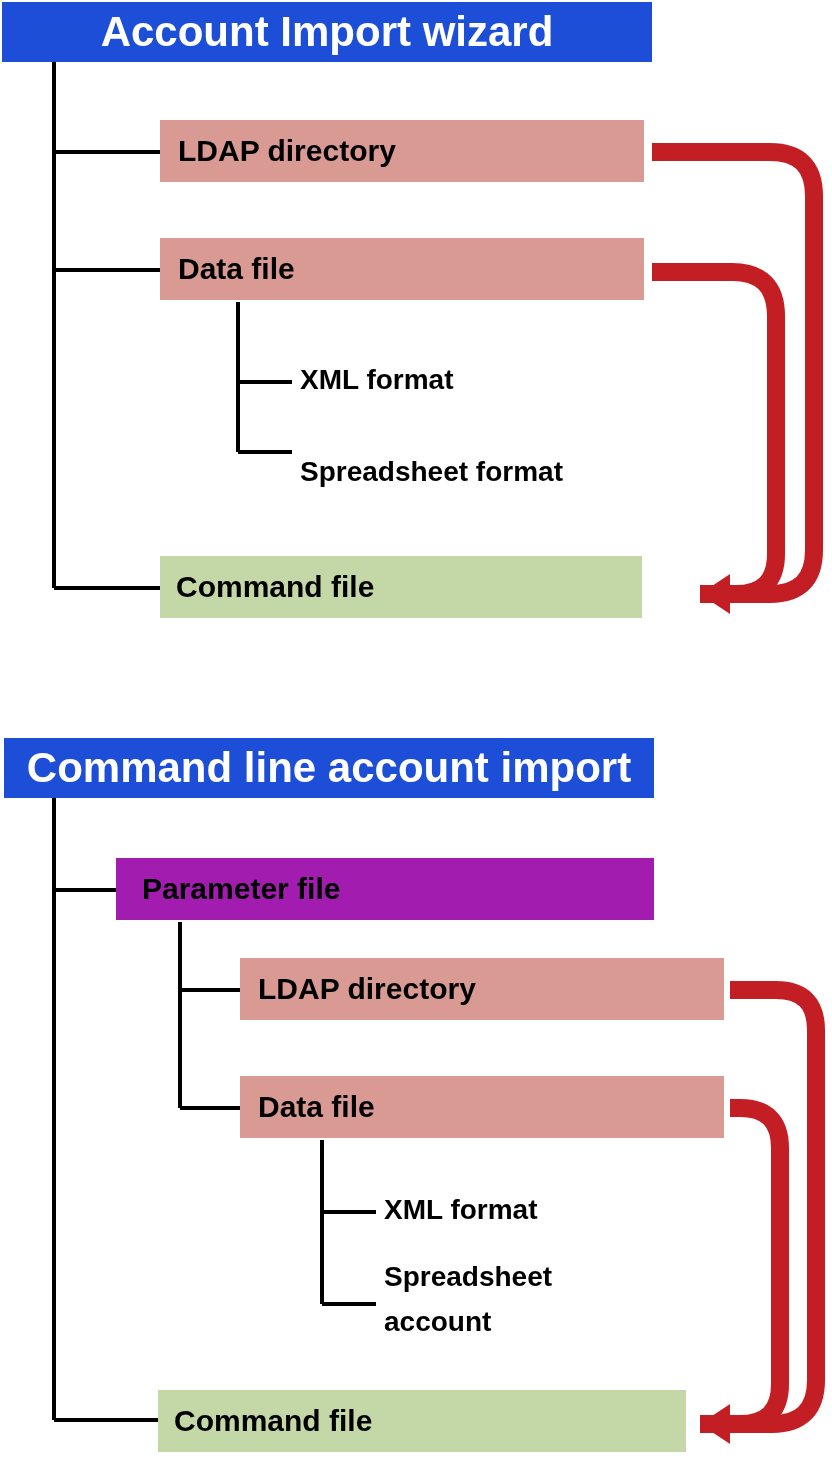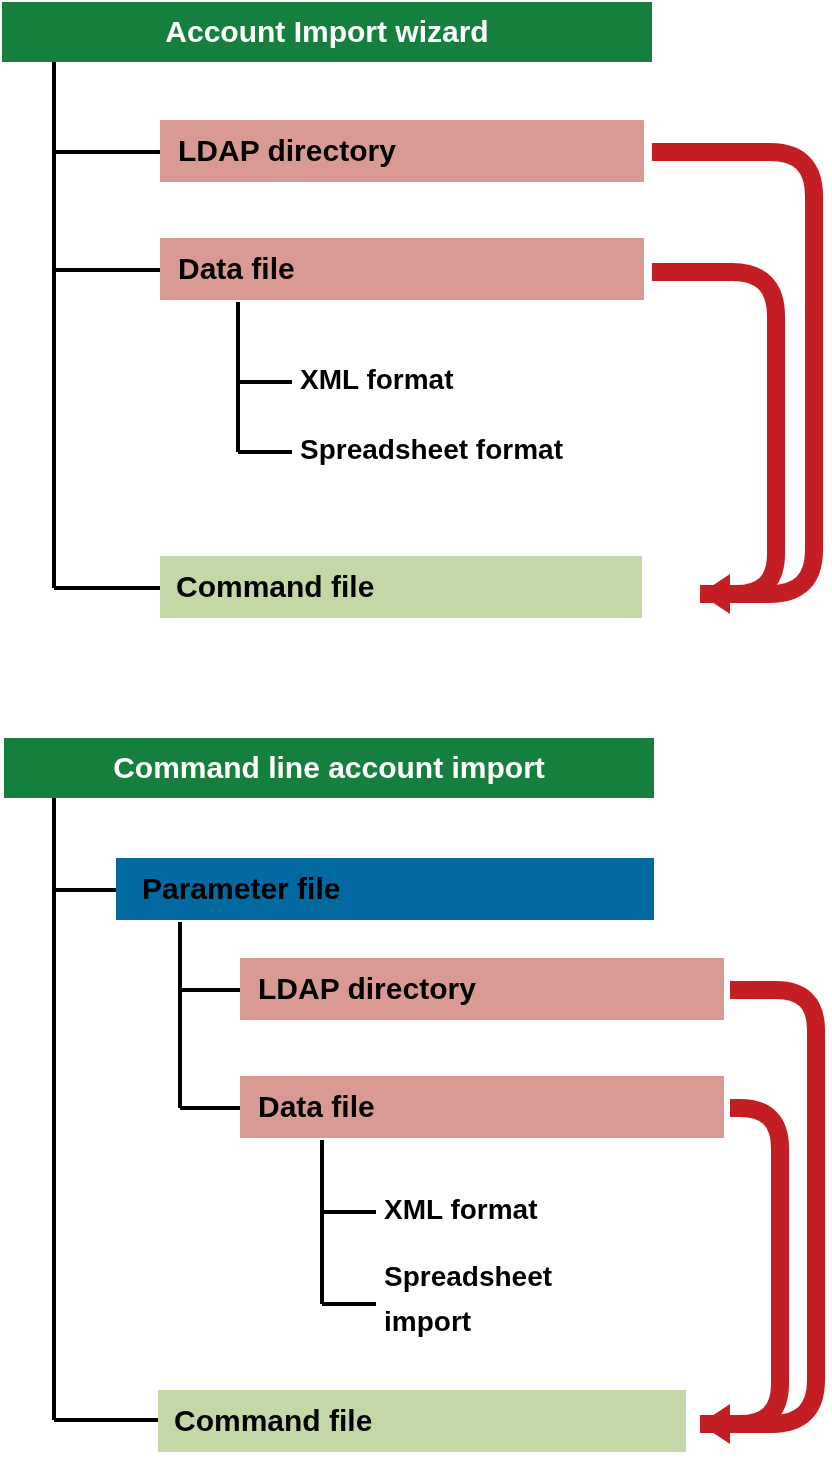--- a/index.html
+++ b/index.html
@@ -16,39 +16,39 @@
     width: 832px;
     height: 1464px;
   }
   .box {
     position: absolute;
     font-weight: bold;
     display: flex;
     align-items: center;
   }
   .teal {
-    background: #15803d;
+    background: #1d4ed8;
     color: #fff;
-    font-size: 30px;
+    font-size: 42px;
     justify-content: center;
   }
   .rose {
     background: #d99a94;
     color: #000;
     font-size: 30px;
     padding-left: 18px;
   }
   .green {
     background: #c4d8a7;
     color: #000;
     font-size: 30px;
     padding-left: 16px;
   }
   .lightblue {
-    background: #0369a1;
+    background: #a21caf;
     color: #000;
     font-size: 30px;
     padding-left: 26px;
   }
   .plain {
     position: absolute;
     font-weight: bold;
     font-size: 28px;
     color: #000;
   }
@@ -121,32 +121,32 @@
   </svg>
 
   <div class="box teal" style="left:2px; top:2px; width:650px; height:60px;">Account Import wizard</div>
 
   <div class="box rose" style="left:160px; top:120px; width:466px; height:62px;">LDAP directory</div>
 
   <div class="box rose" style="left:160px; top:238px; width:466px; height:62px;">Data file</div>
 
   <div class="plain" style="left:300px; top:364px;">XML format</div>
 
-  <div class="plain" style="left:300px; top:434px;">Spreadsheet format</div>
+  <div class="plain" style="left:300px; top:456px;">Spreadsheet format</div>
 
   <div class="box green" style="left:160px; top:556px; width:466px; height:62px;">Command file</div>
 
   <div class="box teal" style="left:4px; top:738px; width:650px; height:60px;">Command line account import</div>
 
   <div class="box lightblue" style="left:116px; top:858px; width:512px; height:62px;">Parameter file</div>
 
   <div class="box rose" style="left:240px; top:958px; width:466px; height:62px;">LDAP directory</div>
 
   <div class="box rose" style="left:240px; top:1076px; width:466px; height:62px;">Data file</div>
 
   <div class="plain" style="left:384px; top:1194px;">XML format</div>
 
   <div class="plain" style="left:384px; top:1261px;">Spreadsheet</div>
-  <div class="plain" style="left:384px; top:1306px;">import</div>
+  <div class="plain" style="left:384px; top:1306px;">account</div>
 
   <div class="box green" style="left:158px; top:1390px; width:512px; height:62px;">Command file</div>
 
 </div>
 
 </body></html>

